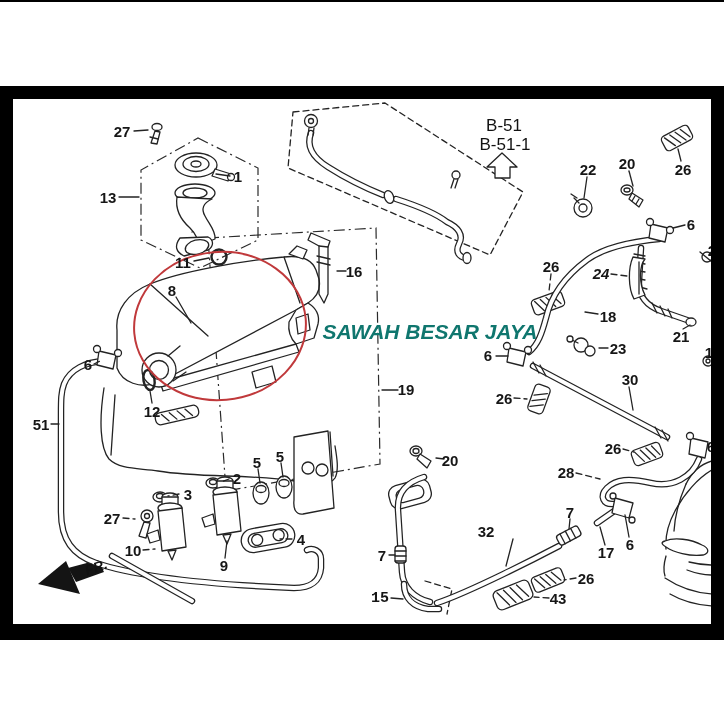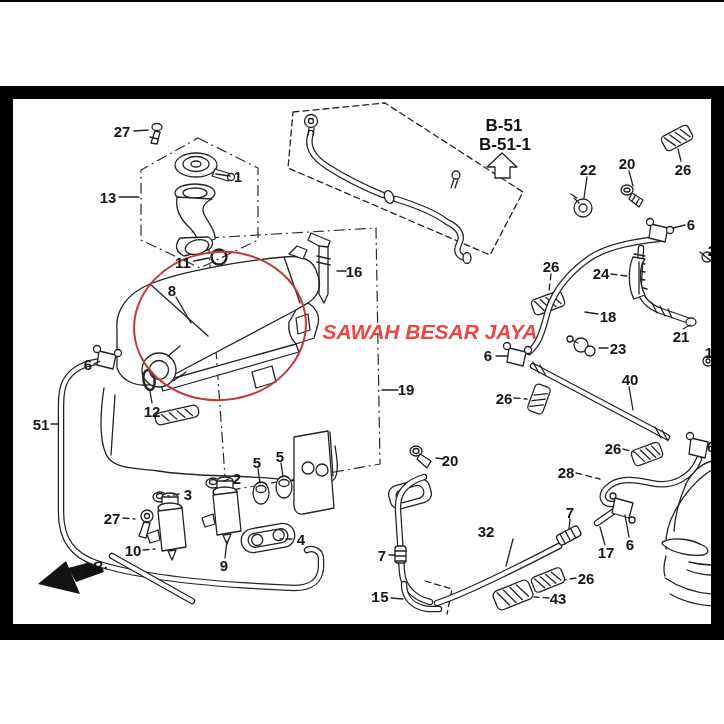--- a/index.html
+++ b/index.html
@@ -15,26 +15,26 @@
   .fillb{fill:#141414;stroke:none;}
   .thick{stroke-width:2.4;}
   .dashdot{stroke:#2a2a2a;stroke-width:1.2;fill:none;stroke-dasharray:11 4 2 4;}
   .dash{stroke-dasharray:6 4;}
   .tube{stroke:#232323;stroke-width:6.5;fill:none;stroke-linecap:round;stroke-linejoin:round;}
   .tube-inner{stroke:#ffffff;stroke-width:4;fill:none;stroke-linecap:round;stroke-linejoin:round;}
   .redline{stroke:#C0393B;stroke-width:2;fill:none;}
   
   .plabel{position:absolute;transform:translate(-50%,-50%);font-weight:bold;font-size:15px;
           color:#161616;white-space:nowrap;line-height:1;}
-  .ref{position:absolute;transform:translate(-50%,-50%);font-weight:bold;font-size:17px;
+  .ref{position:absolute;transform:translate(-50%,-50%);font-weight:normal;font-size:17px;
        color:#121212;white-space:nowrap;line-height:1;}
   #ref-b51{left:491px;top:26px;}
   #ref-b511{left:492px;top:45px;text-align:right;}
   .watermark{position:absolute;left:417px;top:233px;transform:translate(-50%,-50%);
-             font-weight:bold;font-style:italic;font-size:21px;color:#ef4444;white-space:nowrap;}
+             font-weight:bold;font-style:italic;font-size:21px;color:#0f766e;white-space:nowrap;}
   .frlabel{position:absolute;left:83px;top:468px;transform:translate(-50%,-50%) rotate(-20deg);
            font-weight:bold;font-style:italic;font-size:14px;color:#111;}
 </style>
 </head>
 <body>
 
 <div class="stage">
   <div class="topline"></div>
   <div class="frame">
     <div class="canvas">
@@ -320,26 +320,26 @@
           <span class="plabel" style="left: 95px; top: 98px;">13</span>
           <span class="plabel" style="left: 170px; top: 163px;">11</span>
           <span class="plabel" style="left: 159px; top: 191px;">8</span>
           <span class="plabel" style="left: 341px; top: 172px;">16</span>
           <span class="plabel" style="left: 575px; top: 70px;">22</span>
           <span class="plabel" style="left: 614px; top: 64px;">20</span>
           <span class="plabel" style="left: 670px; top: 70px;">26</span>
           <span class="plabel" style="left: 678px; top: 125px;">6</span>
           <span class="plabel" style="left: 703px; top: 151px;">26</span>
           <span class="plabel" style="left: 538px; top: 167px;">26</span>
-          <span class="plabel" style="left: 588px; top: 174px;">24</span>
+          <span class="plabel" style="left: 588px; top: 174px; font-style: italic;">24</span>
           <span class="plabel" style="left: 595px; top: 217px;">18</span>
           <span class="plabel" style="left: 605px; top: 249px;">23</span>
           <span class="plabel" style="left: 668px; top: 237px;">21</span>
           <span class="plabel" style="left: 696px; top: 253px;">1</span>
-          <span class="plabel" style="left: 617px; top: 280px;">40</span>
+          <span class="plabel" style="left: 617px; top: 280px;">30</span>
           <span class="plabel" style="left: 475px; top: 256px;">6</span>
           <span class="plabel" style="left: 491px; top: 299px;">26</span>
           <span class="plabel" style="left: 600px; top: 349px;">26</span>
           <span class="plabel" style="left: 698px; top: 347px;">6</span>
           <span class="plabel" style="left: 553px; top: 373px;">28</span>
           <span class="plabel" style="left: 393px; top: 290px;">19</span>
           <span class="plabel" style="left: 437px; top: 361px;">20</span>
           <span class="plabel" style="left: 75px; top: 265px;">6</span>
           <span class="plabel" style="left: 28px; top: 325px;">51</span>
           <span class="plabel" style="left: 139px; top: 312px;">12</span>

